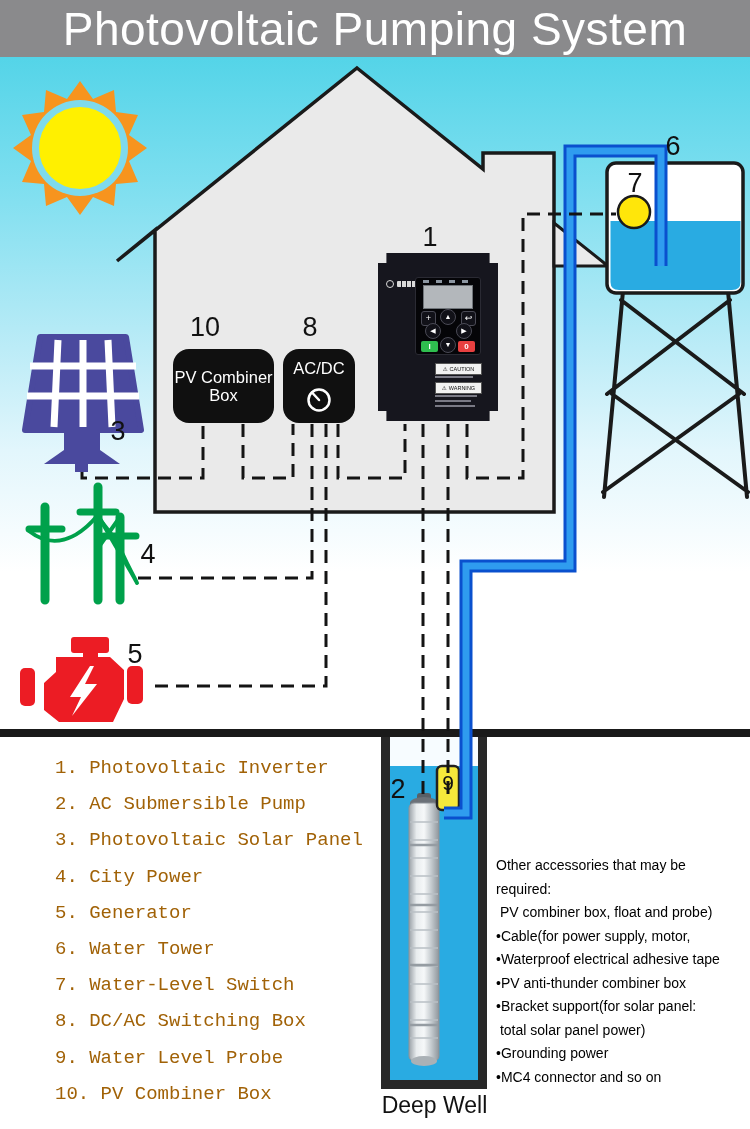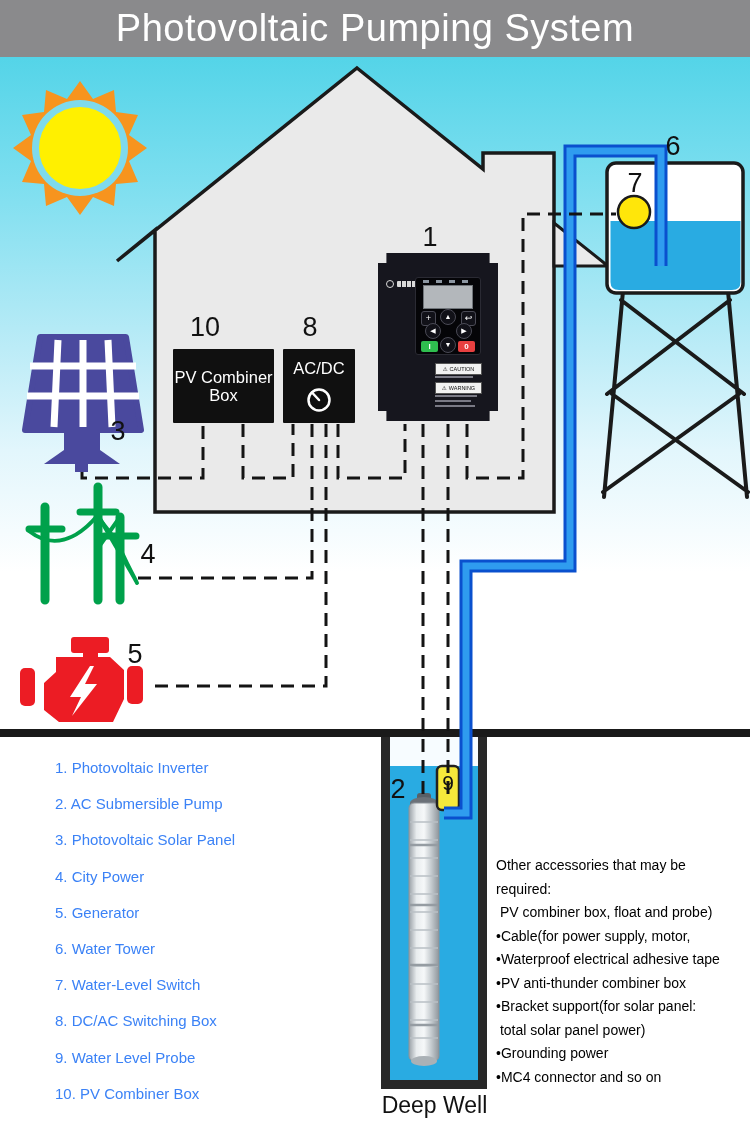--- a/index.html
+++ b/index.html
@@ -2,29 +2,29 @@
 <html><head>
 <meta charset="utf-8">
 <style>
   html,body{margin:0;padding:0;background:#fff;}
   #stage{position:relative;width:750px;height:1129px;overflow:hidden;background:#fff;
          font-family:"Liberation Sans",sans-serif;}
   .abs{position:absolute;}
   
   #titlebar{left:0;top:0;width:750px;height:57px;background:#8A8A8C;display:flex;
             align-items:center;justify-content:center;}
-  #titlebar .t{color:#fff;font-size:38px;letter-spacing:.5px;}
+  #titlebar .t{color:#fff;font-size:46px;letter-spacing:.5px;}
   
   #sky{left:0;top:57px;width:750px;height:678px;
        background:linear-gradient(180deg,#54D4E8 0%,#7BDEEF 18%,#B4EAF6 40%,#E2F6FC 58%,#ffffff 76%);}
   svg.layer{position:absolute;left:0;top:0;}
   
   .num{font-size:27px;color:#111;text-align:center;line-height:1;}
   
-  .blackbox{background:#101010;border-radius:1px;color:#fff;display:flex;flex-direction:column;
+  .blackbox{background:#101010;border-radius:16px;color:#fff;display:flex;flex-direction:column;
             align-items:center;justify-content:center;text-align:center;}
   #pvbox{left:173px;top:349px;width:101px;height:74px;font-size:16.5px;line-height:1.12;}
   #acdcbox{left:283px;top:349px;width:72px;height:74px;font-size:16.5px;line-height:1.1;gap:9px;}
   
   #inverter{left:378px;top:253px;width:120px;height:168px;background:#16161E;
             clip-path:polygon(0 6%,7% 6%,7% 0,93% 0,93% 6%,100% 6%,100% 94%,93% 94%,93% 100%,7% 100%,7% 94%,0 94%);}
   #inverter .abs{position:absolute;}
   .inv-panel{left:37px;top:24px;width:64px;height:76px;background:#050508;border:1px solid #2a2a33;border-radius:3px;}
   .lcd{left:7px;top:7px;width:48px;height:22px;background:#b3b7bb;border:1px solid #70757a;}
   .lcd-ticks{left:7px;top:2px;width:48px;height:3px;
@@ -38,21 +38,21 @@
   .offbtn{left:42px;top:63px;width:17px;height:11px;background:#E84040;color:#fff;font-size:8px;
           font-weight:bold;text-align:center;line-height:11px;border-radius:2px;}
   .ivlabel{background:#f2f2f2;color:#111;border:0.5px solid #555;width:45px;height:10px;
            font-size:5.5px;display:flex;align-items:center;justify-content:center;gap:2px;}
   .ivbar{height:2px;background:#7a7a85;}
   .inv-logo-dot{left:8px;top:27px;width:6px;height:6px;border:1.5px solid #d9d9d9;border-radius:50%;}
   .inv-logo-bar{left:19px;top:28px;width:29px;height:6px;
                 background:repeating-linear-gradient(90deg,#d9d9d9 0 4px,#16161E 4px 5px);border-radius:1px;}
   
   #legend{left:55px;top:750px;width:330px;}
-  .lg{font-size:15px;color:#3b82f6;line-height:36.2px;white-space:pre;}
+  .lg{font-size:19px;color:#a16207;line-height:36.2px;white-space:pre;font-family:Liberation Mono, monospace;}
   #accessories{left:496px;top:854px;width:254px;}
   .ac{font-size:14px;color:#000000;line-height:23.5px;white-space:pre;}
   #deepwell{left:372px;top:1092px;width:125px;text-align:center;font-size:23px;color:#111;}
   #probe-label{left:437px;top:772px;width:22px;font-size:21px;}
 </style>
 </head>
 <body>
 
 <div id="stage">
 

